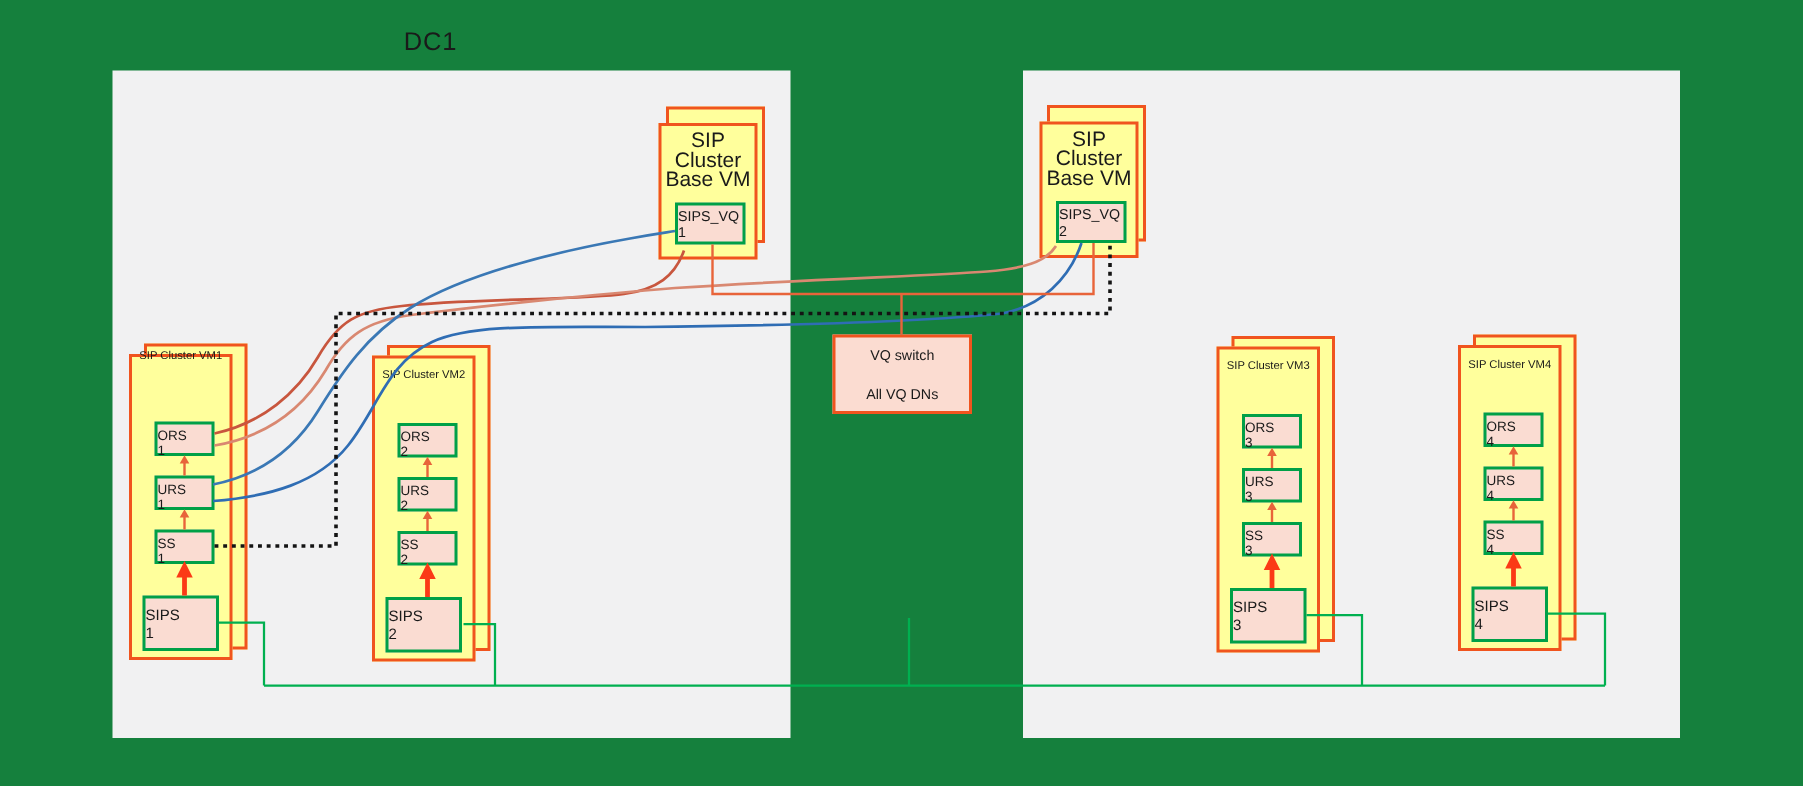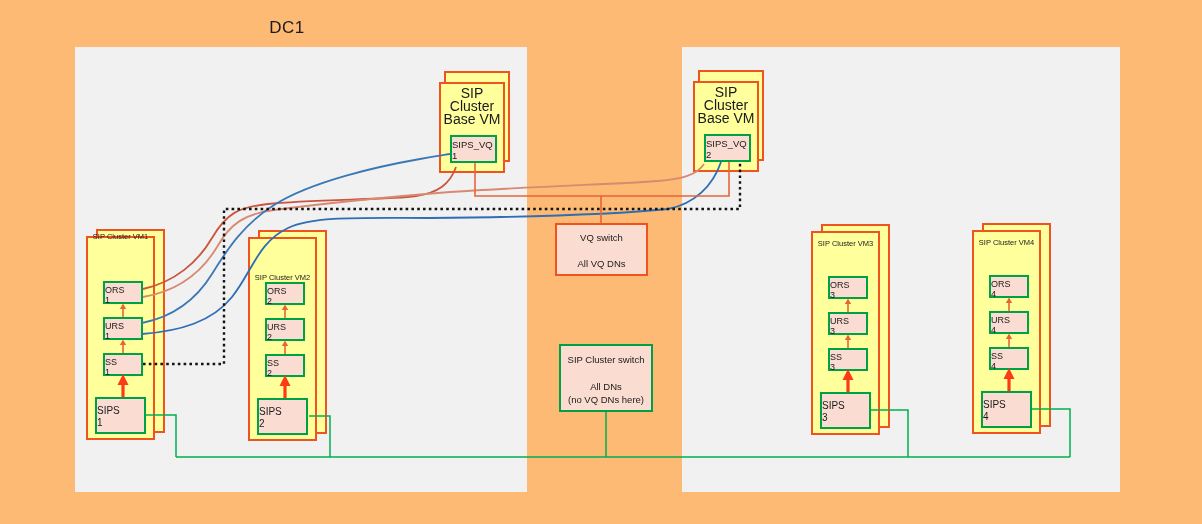--- a/index.html
+++ b/index.html
@@ -1,17 +1,17 @@
 <!DOCTYPE html>
 <html style="--region-bg: #f1f1f2; --vm-fill: #ffff9c; --vm-border: #f0541e; --component-fill: #fadcd2; --component-border: #00a047; --switch-fill: #fbdcd1; --link-ors: #c8563e; --link-ors-light: #d98871; --link-urs: #3a78b5; --link-urs2: #2f6db4; --link-dotted: #141414; --link-vq: #e8643a; --link-green: #00b050;"><head>
 <meta charset="utf-8">
 <style>
   html,body{margin:0;padding:0;background:#fff;}
   .canvas{
-    position:relative;width:1202px;height:524px;background:#fdba74;
+    position:relative;width:1202px;height:524px;background:#15803d;
     font-family:"Liberation Sans",sans-serif;color:#1a1a1a;overflow:hidden;
   }
   *{box-sizing:border-box;}
   .region{position:absolute;top:47px;height:445px;background:var(--region-bg,#f1f1f2);}
   #dc1-region{left:75px;width:452px;}
   #dc2-region{left:682px;width:438px;}
   .dc-title{position:absolute;top:18px;width:140px;text-align:center;font-size:17px;letter-spacing:.5px;}
   #dc1-title{left:217px;}
   #dc2-title{left:800px;}
 
@@ -88,21 +88,21 @@
       <div class="comp" style="left: 103px; top: 353px; width: 40px; height: 23px; position: absolute;">
         <div class="c-name">SS</div>
         <div class="c-id">1</div>
       </div>
       <div class="comp big" style="left: 95px; top: 397px; width: 51px; height: 37px; position: absolute;">
         <div class="c-name">SIPS</div>
         <div class="c-id">1</div>
       </div>
       <div class="nodebox" style="left: 258px; top: 230px; width: 69px; height: 204px; position: absolute;"></div>
       <div class="nodebox" style="left: 248px; top: 237px; width: 69px; height: 204px; position: absolute; z-index: 2;"></div>
-      <div class="vm-label" style="position: absolute; left: 249px; top: 245px; width: 67px; margin-top: 28px;">SIP Cluster VM2</div>
+      <div class="vm-label" style="position: absolute; left: 249px; top: 245px; width: 67px;">SIP Cluster VM2</div>
       <div class="comp" style="left: 265px; top: 282px; width: 40px; height: 23px; position: absolute;">
         <div class="c-name">ORS</div>
         <div class="c-id">2</div>
       </div>
       <div class="comp" style="left: 265px; top: 318px; width: 40px; height: 23px; position: absolute;">
         <div class="c-name">URS</div>
         <div class="c-id">2</div>
       </div>
       <div class="comp" style="left: 265px; top: 354px; width: 40px; height: 23px; position: absolute;">
         <div class="c-name">SS</div>
@@ -150,25 +150,20 @@
         <div class="c-name">SIPS</div>
         <div class="c-id">4</div>
       </div>
     </div>
 
   <div class="switch" id="vq-switch">
     <div class="sw-text" style="top:7px;">VQ switch</div>
     <div class="sw-text" style="top:33px;">All VQ DNs</div>
   </div>
 
-  <div class="switch" id="cluster-switch">
-    <div class="sw-text" style="top:8px;">SIP Cluster switch</div>
-    <div class="sw-text" style="top:35px;">All DNs</div>
-    <div class="sw-text" style="top:48px;">(no VQ DNs here)</div>
-  </div>
 
   <svg id="links" width="1202" height="524" viewBox="0 0 1202 524">
 
     <path class="link-a" d="M143,289 C175,282 198,262 212,238 C226,214 238,207 268,204 C310,199 390,200 416,196 C438,193 450,184 456,167"></path>
 
     <path class="link-b" d="M143,297 C178,291 202,272 217,247 C230,224 244,214 274,210 C320,204 400,196 450,192 C540,186 620,184 658,181 C682,179 697,175 704,164"></path>
 
     <path class="link-c" d="M142,323 C172,317 196,300 212,274 C228,248 244,224 274,205 C312,181 380,166 420,159 C436,156 444,155 450,154"></path>
 
     <path class="link-d" d="M142,334 C180,331 212,322 232,297 C252,272 258,242 288,228 C314,216 360,218 430,218 C530,217 620,214 668,209 C694,204 713,186 721,162"></path>

